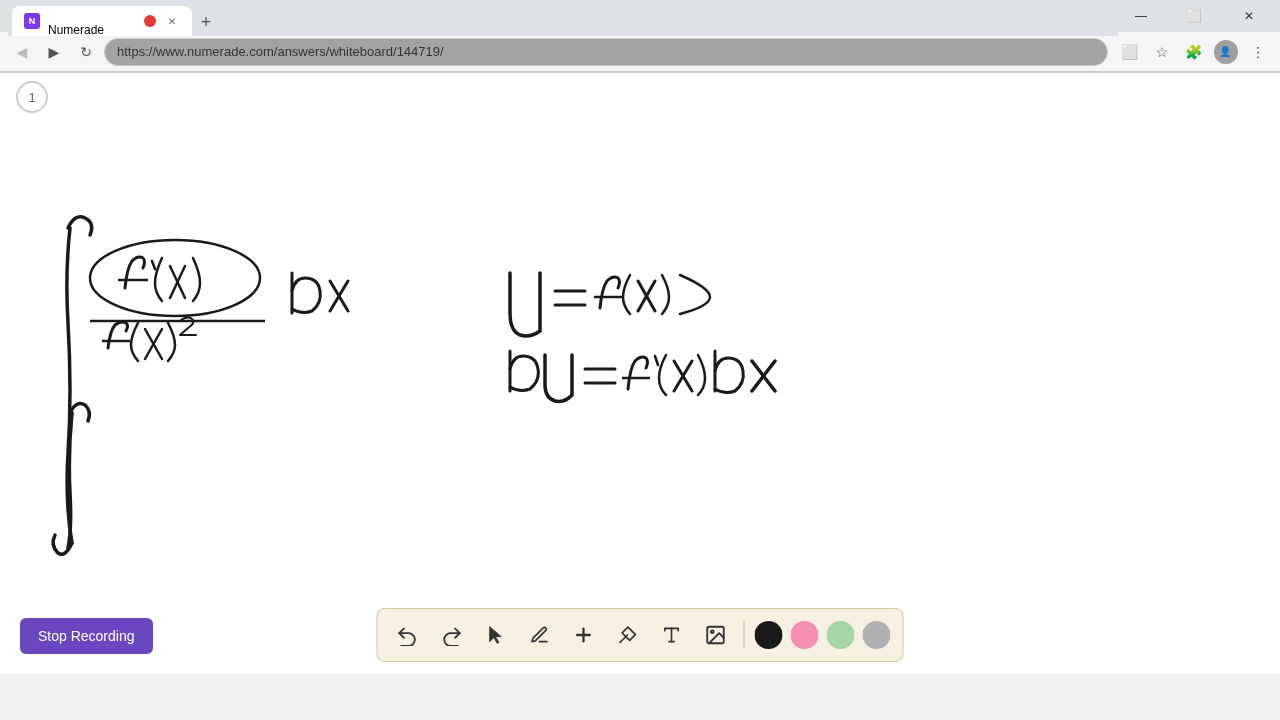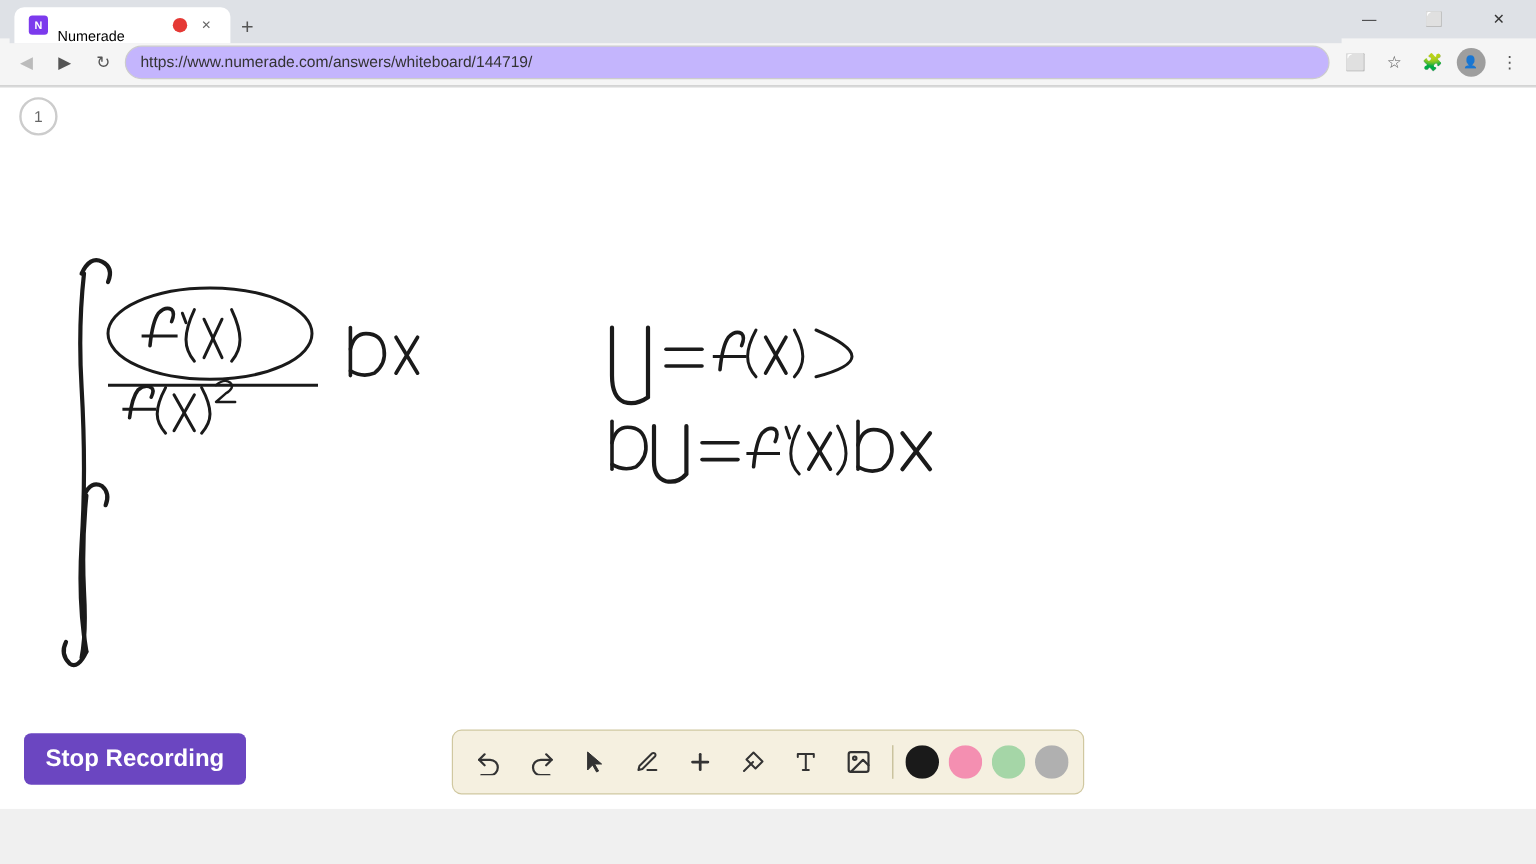--- a/index.html
+++ b/index.html
@@ -115,21 +115,21 @@
       cursor: pointer;
       color: #555;
       font-size: 14px;
     }
     .nav-btn.disabled { color: #bbb; cursor: default; }
     .address-bar {
       flex: 1;
       height: 28px;
       border: 1px solid #ccc;
       border-radius: 14px;
-      background: #c4b5fd;
+      background: #a3a3a3;
       display: flex;
       align-items: center;
       padding: 0 12px;
       font-size: 13px;
       color: #333;
     }
     .address-url { flex: 1; }
     .nav-icons {
       display: flex;
       align-items: center;
@@ -207,22 +207,22 @@
 
     .stop-recording-btn {
       position: absolute;
       bottom: 20px;
       left: 20px;
       background: #6b46c1;
       color: white;
       border: none;
       border-radius: 6px;
       padding: 10px 18px;
-      font-size: 20px;
-      font-weight: 700;
+      font-size: 14px;
+      font-weight: 400;
       cursor: pointer;
       pointer-events: all;
       white-space: nowrap;
     }
 
     .drawing-tools {
       position: absolute;
       bottom: 12px;
       left: 50%;
       transform: translateX(-50%);

